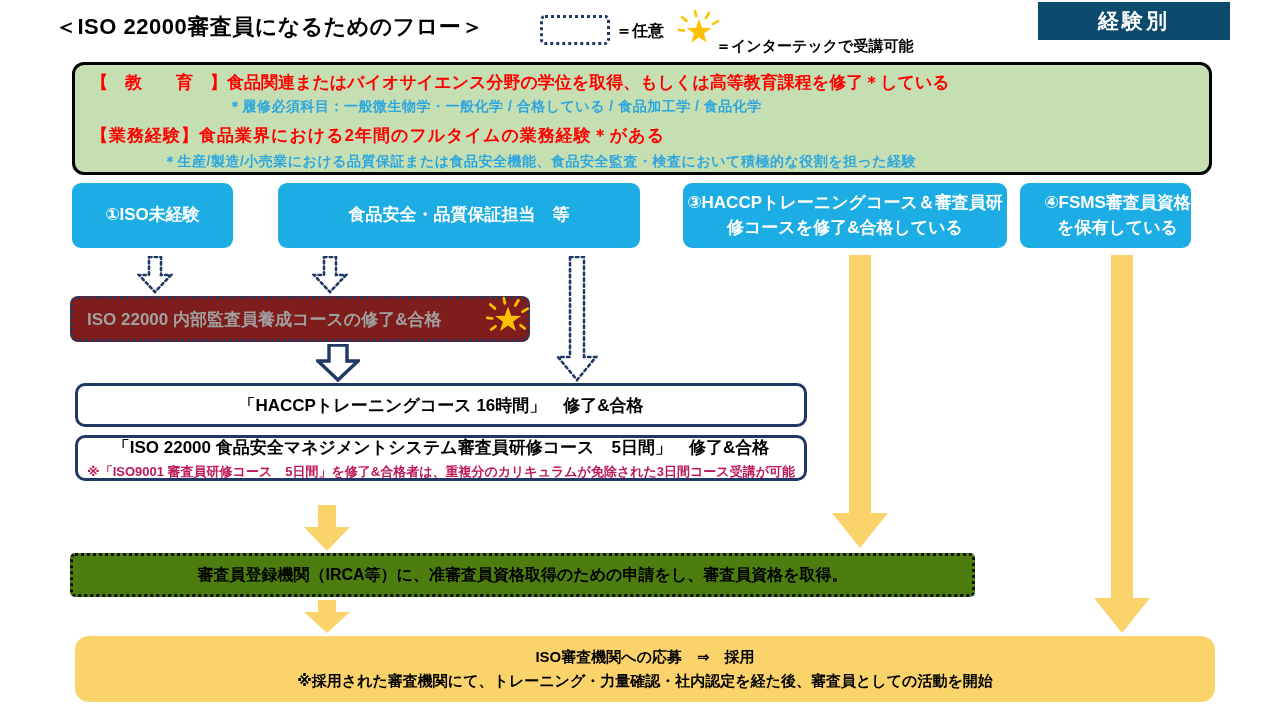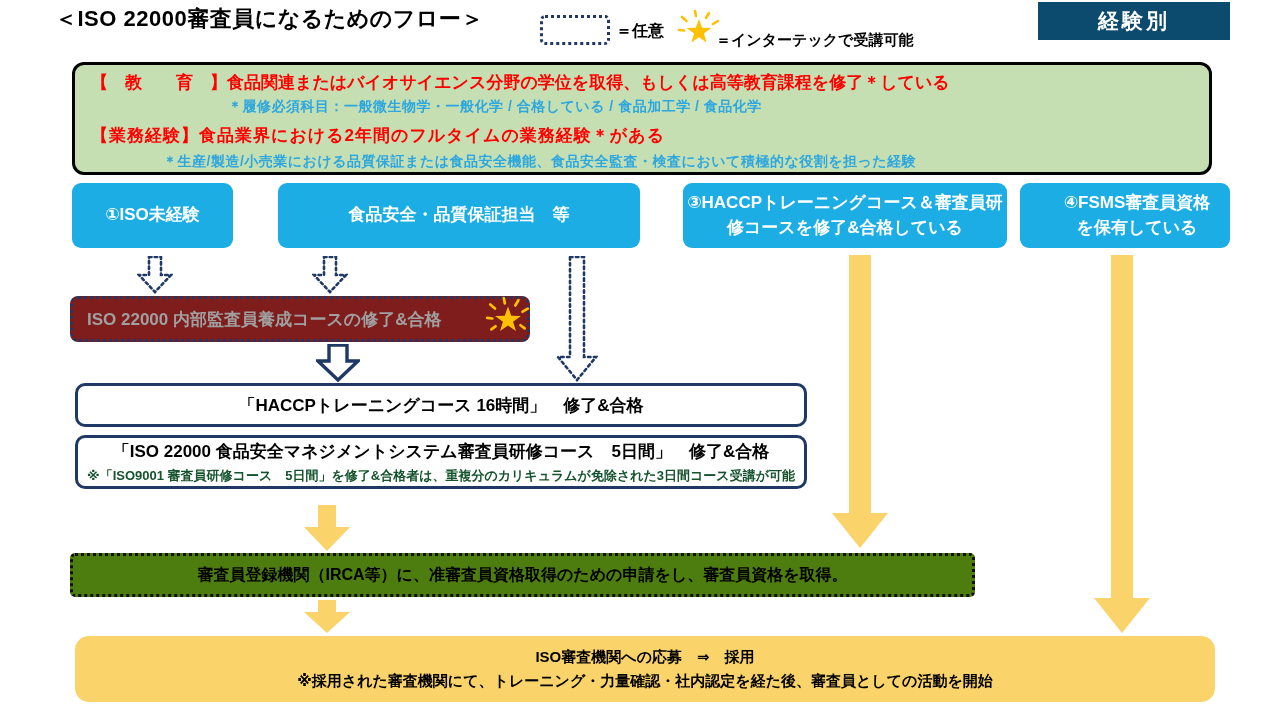--- a/index.html
+++ b/index.html
@@ -30,53 +30,53 @@
              white-space:nowrap; }
 
   
   .dashedbox { background:#7f1d1d; border:3px dotted #1F3864; border-radius:8px; display:flex; align-items:center; }
   .dashedbox-text { color:#A0A0A0; font-size:17px; padding-left:14px; white-space:nowrap; }
 
   
   .outlinebox { background:#fff; border:3px solid #1F3864; border-radius:10px; display:flex; flex-direction:column;
                 align-items:center; justify-content:center; text-align:center; }
   .outline-main { font-size:17px; color:#000; white-space:nowrap; }
-  .outline-note { font-size:13px; color:#14532d; margin-top:4px; white-space:nowrap; }
+  .outline-note { font-size:13px; color:#be185d; margin-top:4px; white-space:nowrap; }
 
   
   .yellow-dotted { background:#4d7c0f; border:3px dotted #111; border-radius:5px; display:flex;
                    align-items:center; justify-content:center; text-align:left; font-size:16px; }
   .yellow-round { background:#FBD36B; border-radius:14px; display:flex; flex-direction:column;
                   align-items:center; justify-content:center; text-align:center; font-size:15px; line-height:1.6; }
 
   svg { display:block; }
 </style>
 </head>
 <body>
 
 <div id="canvas">
 
-  <div class="abs title" style="left:55px; top:4px;">＜ISO 22000審査員になるためのフロー＞</div>
+  <div class="abs title" style="left:55px; top:12px;">＜ISO 22000審査員になるためのフロー＞</div>
 
   <span class="abs legend-swatch" style="left:540px; top:15px;"></span>
   <div class="abs legend-text" style="left:616px; top:21px;">＝任意</div>
 
   <span class="abs" style="left:675px; top:7px;">
     <svg width="48" height="48" viewBox="0 0 48 48">
       <polygon points="24,12 27.1,20.8 36.4,21.0 28.9,26.6 31.6,35.5 24,30.2 16.4,35.5 19.1,26.6 11.6,21.0 20.9,20.8" fill="#FFC000"></polygon>
       <g stroke="#FFC000" stroke-width="2.6" stroke-linecap="round">
         <line x1="4" y1="23" x2="9" y2="23.5"></line>
         <line x1="7" y1="10" x2="11.5" y2="14"></line>
         <line x1="20" y1="4" x2="21" y2="9"></line>
         <line x1="34" y1="6" x2="31" y2="11"></line>
         <line x1="43" y1="14" x2="38" y2="17"></line>
       </g>
     </svg>
   </span>
-  <div class="abs legend-text2" style="left:716px; top:31px;">＝インターテックで受講可能</div>
+  <div class="abs legend-text2" style="left:716px; top:37px;">＝インターテックで受講可能</div>
 
   <div class="abs tag" style="left:1038px; top:2px; width:192px; height:38px;">経験別</div>
 
   <div class="abs greenbox" style="left:72px; top:62px; width:1140px; height:113px;">
     <div class="abs req-main" style="left:16px; top:6px;">
       <span>【　教　　育　】</span><span>食品関連またはバイオサイエンス分野の学位を取得、もしくは高等教育課程を修了＊している</span>
     </div>
     <div class="abs req-note" style="left:153px; top:33px;">＊履修必須科目：一般微生物学・一般化学 / 合格している / 食品加工学 / 食品化学</div>
     <div class="abs req-main" style="left:16px; top:59px; letter-spacing:1px;">
       <span>【業務経験】</span><span>食品業界における2年間のフルタイムの業務経験＊がある</span>
@@ -87,21 +87,21 @@
   <div class="abs bluebox" style="left:72px; top:183px; width:161px; height:65px;">
     <div>①ISO未経験</div>
   </div>
   <div class="abs bluebox" style="left:278px; top:183px; width:362px; height:65px;">
     <div>食品安全・品質保証担当　等</div>
   </div>
   <div class="abs bluebox" style="left:683px; top:183px; width:324px; height:65px;">
     <div>③HACCPトレーニングコース＆審査員研</div>
     <div>修コースを修了&amp;合格している</div>
   </div>
-  <div class="abs bluebox" style="left:1020px; top:183px; width:210px; height:65px;padding-left:24px;">
+  <div class="abs bluebox" style="left:1020px; top:183px; width:171px; height:65px;padding-left:24px;">
     <div>④FSMS審査員資格</div>
     <div>を保有している</div>
   </div>
 
   <span class="abs" style="left:137px; top:256px;">
     <svg width="36" height="38" viewBox="0 0 36 38">
       <path d="M12,1 L24,1 L24,19 L34,19 L18,36 L2,19 L12,19 Z" fill="#fff" stroke="#1F3864" stroke-width="2.6" stroke-dasharray="2.5 3.2" stroke-linecap="round"></path>
     </svg>
   </span>
   <span class="abs" style="left:312px; top:256px;">
@@ -137,21 +137,21 @@
   <span class="abs" style="left:316px; top:344px;">
     <svg width="44" height="38" viewBox="0 0 44 38">
       <path d="M13,1 L31,1 L31,17 L42,17 L22,36 L2,17 L13,17 Z" fill="#fff" stroke="#1F3864" stroke-width="3.4" stroke-linejoin="miter"></path>
     </svg>
   </span>
 
   <div class="abs outlinebox" style="left:75px; top:383px; width:732px; height:44px;">
     <div class="outline-main">「HACCPトレーニングコース 16時間」　修了&amp;合格</div>
   </div>
 
-  <div class="abs outlinebox" style="left:75px; top:435px; width:732px; height:54px;">
+  <div class="abs outlinebox" style="left:75px; top:435px; width:732px; height:46px;">
     <div class="outline-main">「ISO 22000 食品安全マネジメントシステム審査員研修コース　5日間」　修了&amp;合格</div>
     <div class="outline-note">※「ISO9001 審査員研修コース　5日間」を修了&amp;合格者は、重複分のカリキュラムが免除された3日間コース受講が可能</div>
   </div>
 
   <span class="abs" style="left:303px; top:505px;">
     <svg width="48" height="46" viewBox="0 0 48 46">
       <path d="M15,0 L33,0 L33,22 L47,22 L24,46 L1,22 L15,22 Z" fill="#FBD36B"></path>
     </svg>
   </span>
 

